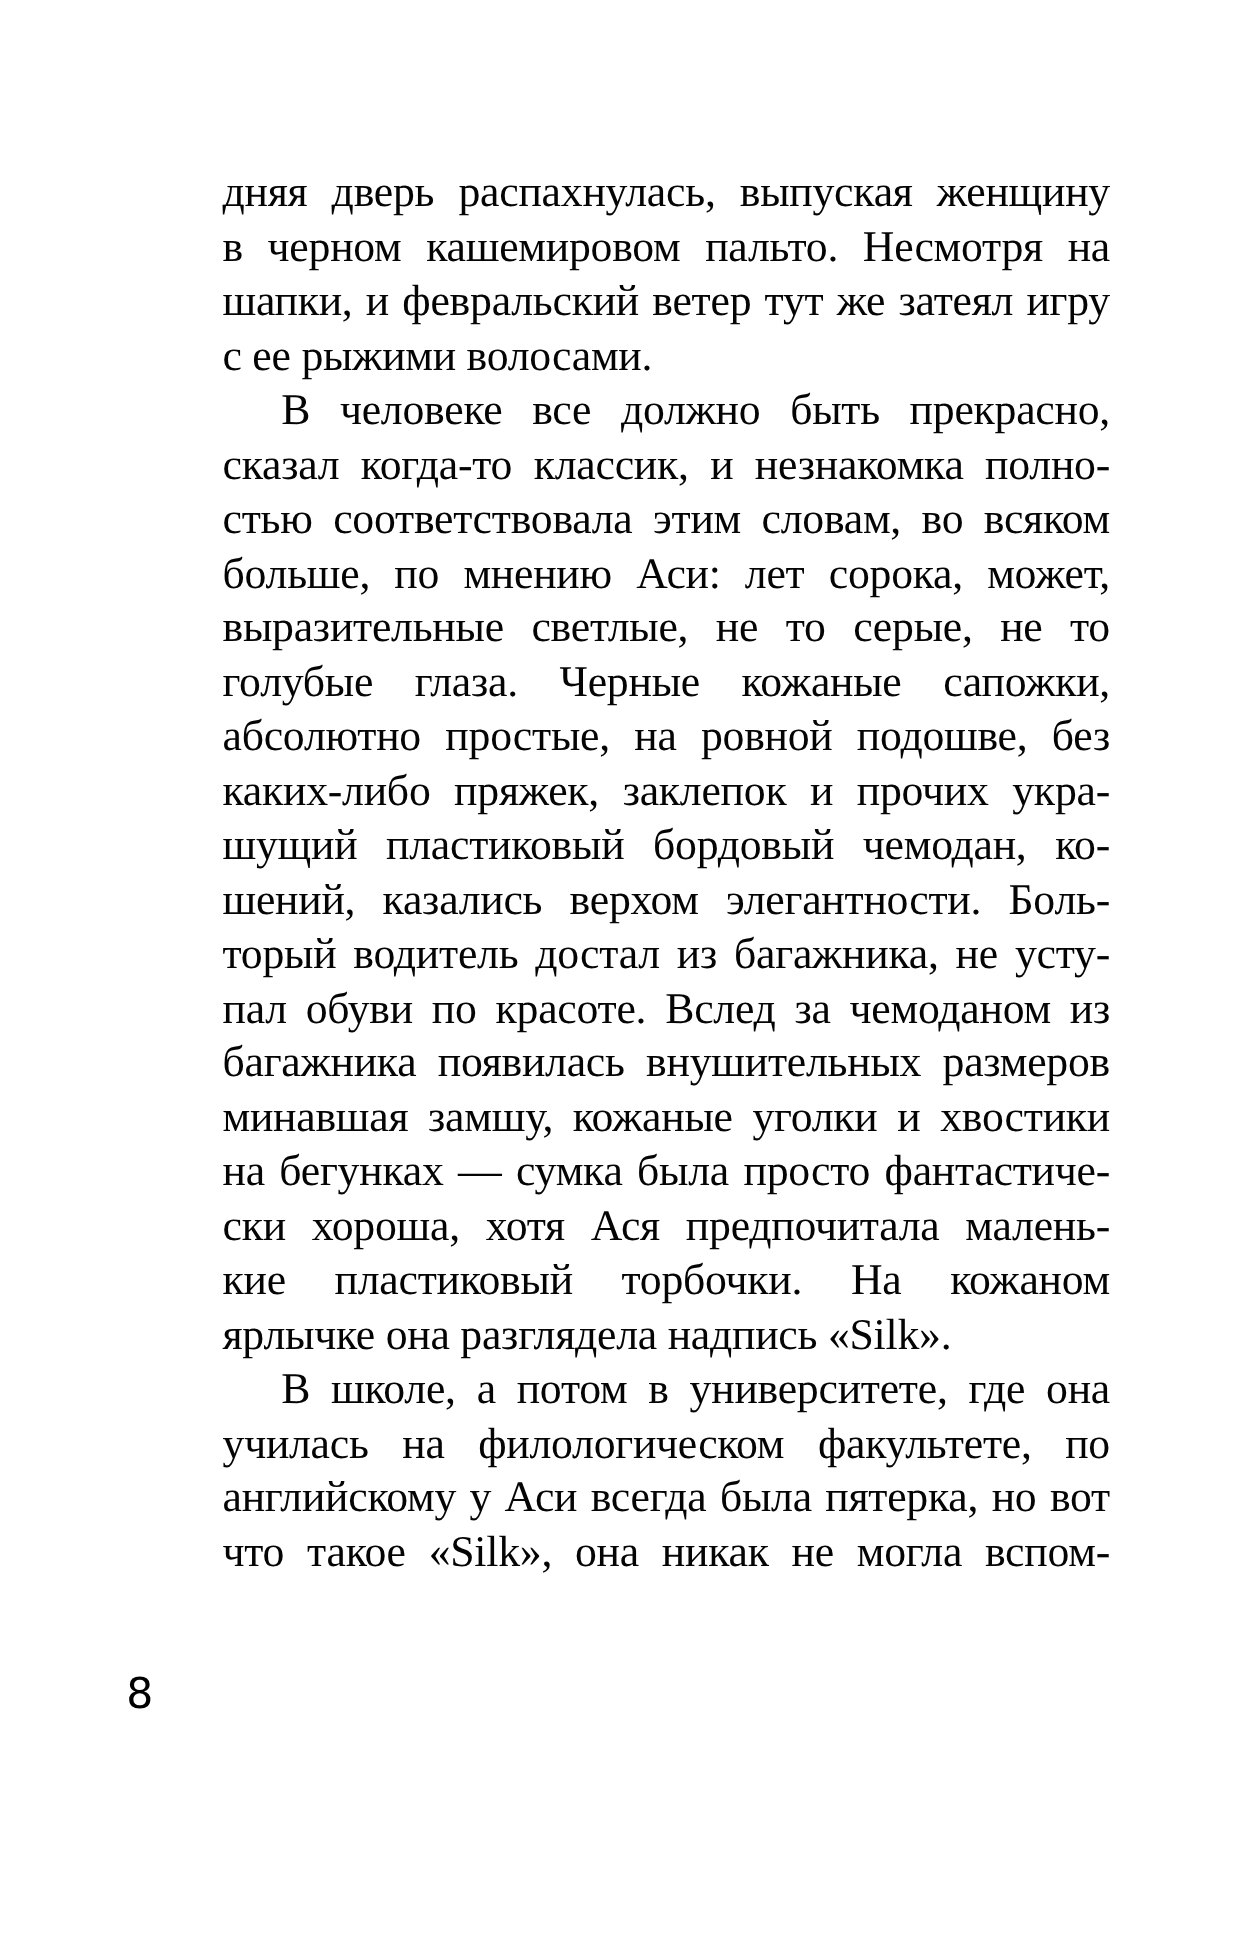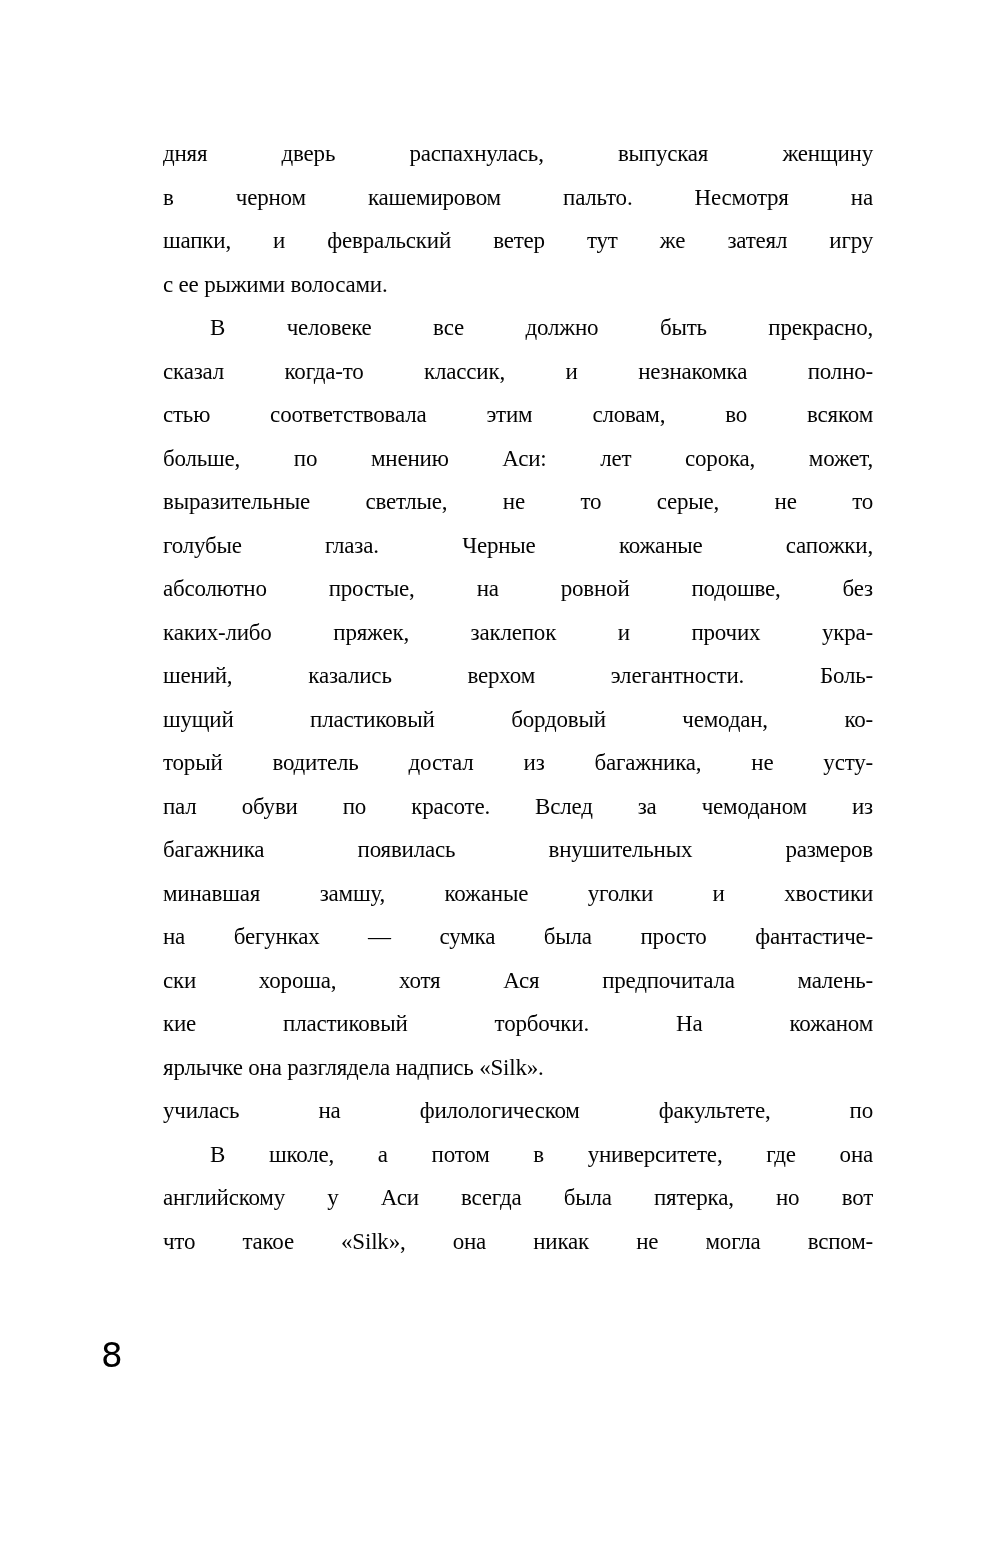--- a/index.html
+++ b/index.html
@@ -11,24 +11,24 @@
     position: relative;
     width: 1000px;
     height: 1562px;
     background: #ffffff;
     overflow: hidden;
     font-family: "Liberation Serif", serif;
     color: #040404;
   }
   .text-block {
     position: absolute;
-    left: 163px;
+    left: 178px;
     top: 132px;
     width: 710px;
-    font-size: 23px;
+    font-size: 35px;
     line-height: 43.5px;
     letter-spacing: -0.2px;
   }
   .paragraph { margin: 0; }
   .line {
     text-align: justify;
     text-align-last: justify;
   }
   .line.nojust {
     text-align-last: left;
@@ -60,31 +60,31 @@
       </div>
       <div class="paragraph">
         <div class="line indent">В человеке все должно быть прекрасно,</div>
         <div class="line">сказал когда-то классик, и незнакомка полно-</div>
         <div class="line">стью соответствовала этим словам, во всяком</div>
         <div class="line">больше, по мнению Аси: лет сорока, может,</div>
         <div class="line">выразительные светлые, не то серые, не то</div>
         <div class="line">голубые глаза. Черные кожаные сапожки,</div>
         <div class="line">абсолютно простые, на ровной подошве, без</div>
         <div class="line">каких-либо пряжек, заклепок и прочих укра-</div>
+        <div class="line">шущий пластиковый бордовый чемодан, ко-</div>
         <div class="line">шений, казались верхом элегантности. Боль-</div>
-        <div class="line">шущий пластиковый бордовый чемодан, ко-</div>
         <div class="line">торый водитель достал из багажника, не усту-</div>
         <div class="line">пал обуви по красоте. Вслед за чемоданом из</div>
         <div class="line">багажника появилась внушительных размеров</div>
         <div class="line">минавшая замшу, кожаные уголки и хвостики</div>
         <div class="line">на бегунках — сумка была просто фантастиче-</div>
         <div class="line">ски хороша, хотя Ася предпочитала малень-</div>
         <div class="line">кие пластиковый торбочки. На кожаном</div>
         <div class="line nojust">ярлычке она разглядела надпись «Silk».</div>
       </div>
       <div class="paragraph">
+        <div class="line indent">В школе, а потом в университете, где она</div>
         <div class="line">училась на филологическом факультете, по</div>
-        <div class="line indent">В школе, а потом в университете, где она</div>
         <div class="line">английскому у Аси всегда была пятерка, но вот</div>
         <div class="line">что такое «Silk», она никак не могла вспом-</div>
       </div>
     </div>
 </div>
 
 </body></html>

